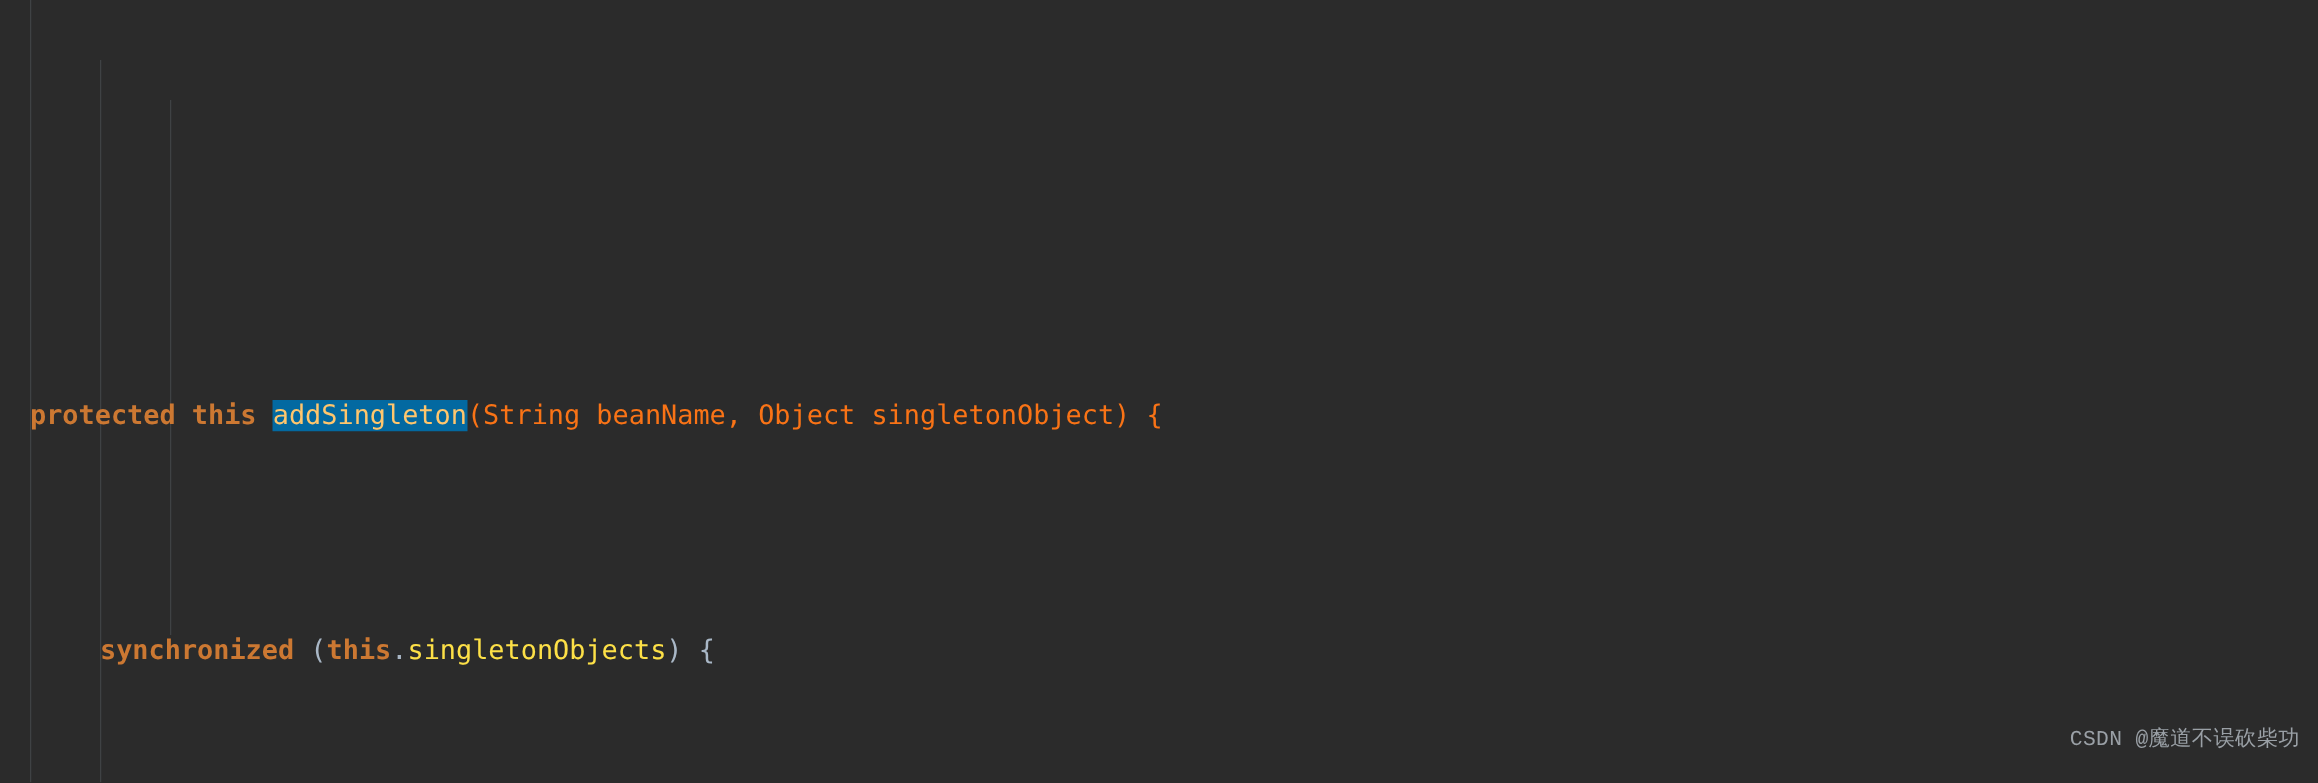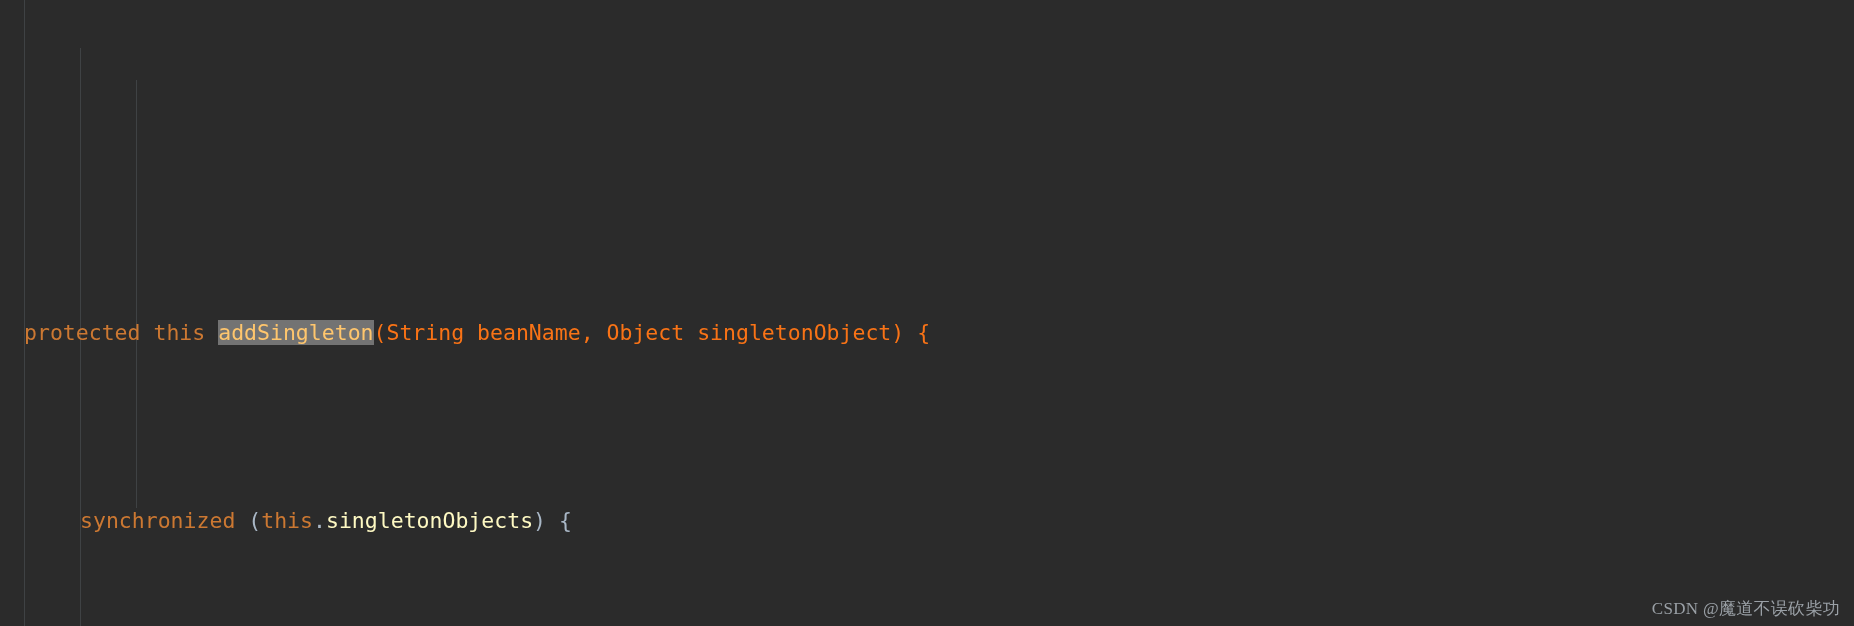--- a/index.html
+++ b/index.html
@@ -48,31 +48,31 @@
 
   .line {
     height: 37.5px;
     white-space: pre;
     padding-left: 24px;
   }
   
   .line.first { height: 14px; line-height: 14px; overflow: hidden; }
 
   
-  .kw        { color: #cc7832; }            
+  .kw        { color: #cc7832; font-weight: bold; }            
   .ident     { color: #f97316; }            
-  .field     { color: #fef9c3; text-align: center; }            
+  .field     { color: #fde047; text-align: center; }            
   .punct     { color: #a9b7c6; }  
-  .hl-decl   { background: #737373; color: #ffc66d; }  
+  .hl-decl   { background: #0369a1; color: #ffc66d; }  
 
   .watermark {
     position: absolute;
     right: 14px;
-    bottom: 6px;
-    font-family: Liberation Serif, serif;
+    bottom: 24px;
+    font-family: Liberation Mono, monospace;
     font-size: 17px;
     color: #9aa0a6;
     letter-spacing: 0.3px;
     white-space: nowrap;
   }
 </style>
 </head>
 <body>
 
 <div id="editor">

